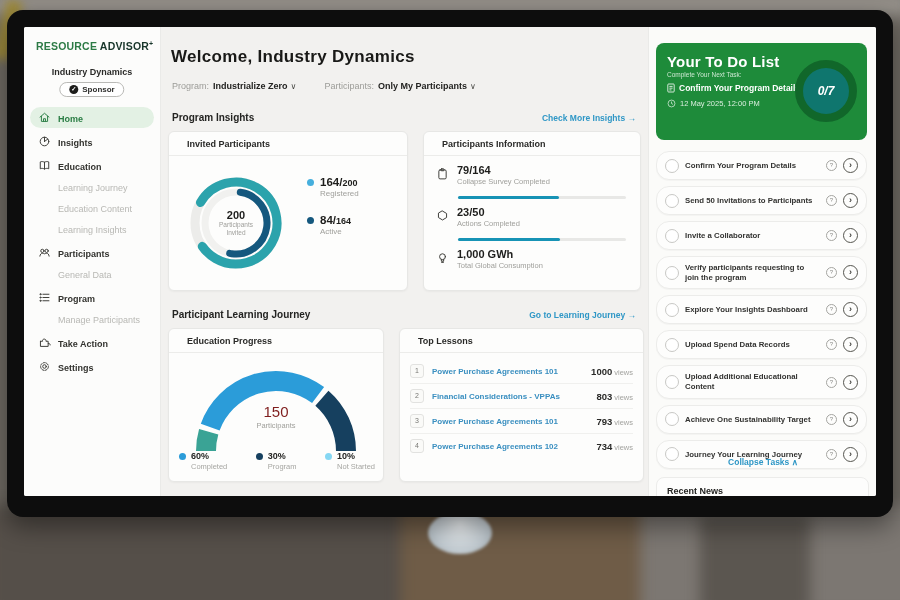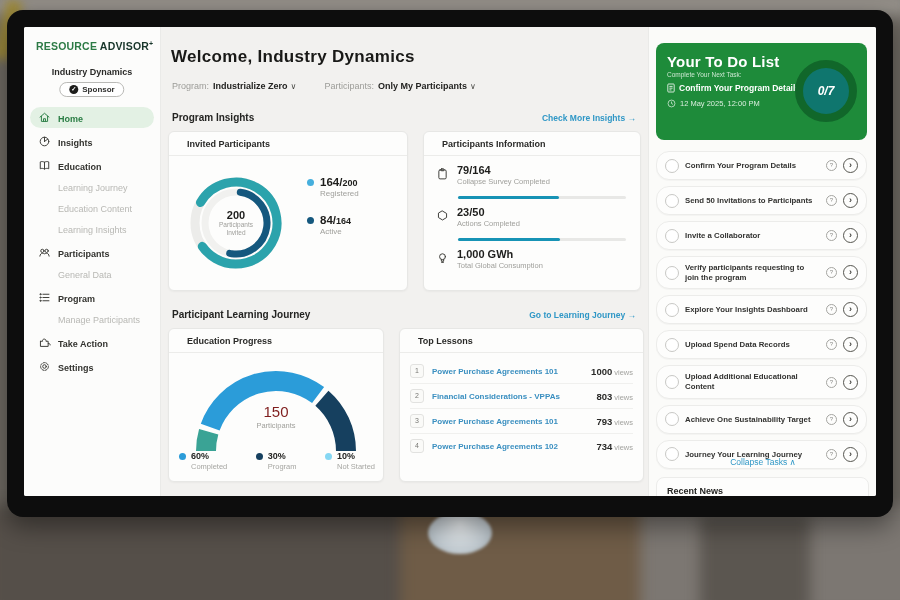--- a/index.html
+++ b/index.html
@@ -100,21 +100,21 @@
   .ring-text{font-size:12px;font-weight:bold;color:#fff;}
   .tasks{position:absolute;left:7px;top:124px;width:211px;display:flex;flex-direction:column;gap:6px;}
   .task{display:flex;align-items:center;gap:6px;background:#fdfdfc;border:1px solid #ececea;border-radius:13px;
        padding:6px 8px;min-height:15px;box-shadow:0 1px 1px rgba(0,0,0,.03);}
   .cbox{flex:0 0 auto;width:12px;height:12px;border:1.2px solid #c8c8c5;border-radius:50%;background:#fff;}
   .tlabel{flex:1;font-size:7.8px;font-weight:bold;color:#333331;line-height:1.25;}
   .qicon{flex:0 0 auto;width:9px;height:9px;border:1px solid #a5a5a1;border-radius:50%;
        font-size:6px;color:#8b8b87;text-align:center;line-height:9px;}
   .goicon{flex:0 0 auto;width:13px;height:13px;border:1.2px solid #55554f;border-radius:50%;
        font-size:9px;color:#444440;text-align:center;line-height:12px;font-weight:bold;}
-  .collapse{position:absolute;left:0;top:430px;width:228px;text-align:center;font-size:8.5px;font-weight:normal;color:#2f97c6;}
+  .collapse{position:absolute;left:0;top:430px;width:228px;text-align:center;font-size:8.5px;font-weight:bold;color:#2f97c6;}
   .news-card{position:absolute;left:7px;top:450px;width:211px;height:40px;background:#fdfdfc;
        border:1px solid #ececea;border-radius:8px 8px 0 0;}
   .news-title{padding:8px 10px;font-size:9px;font-weight:bold;color:#242422;border-bottom:1px solid #f0f0ee;}
 </style>
 </head>
 <body>
 
 <div>
   <div class="bg-piece bg-top"></div>
   <div class="bg-piece bg-bottom-left"></div>

